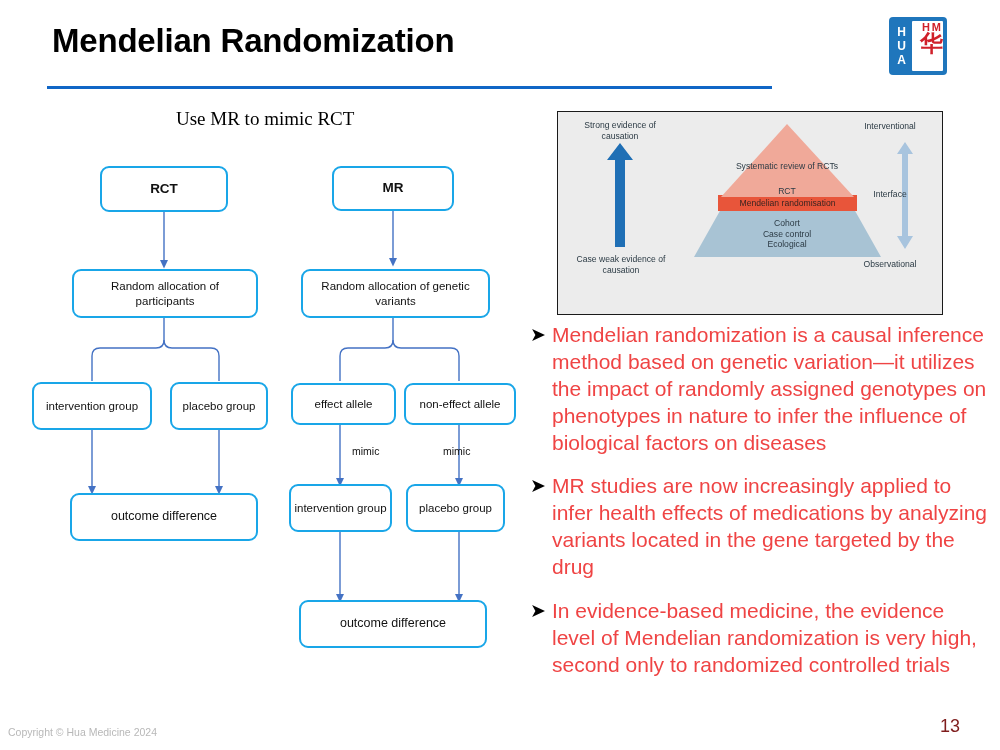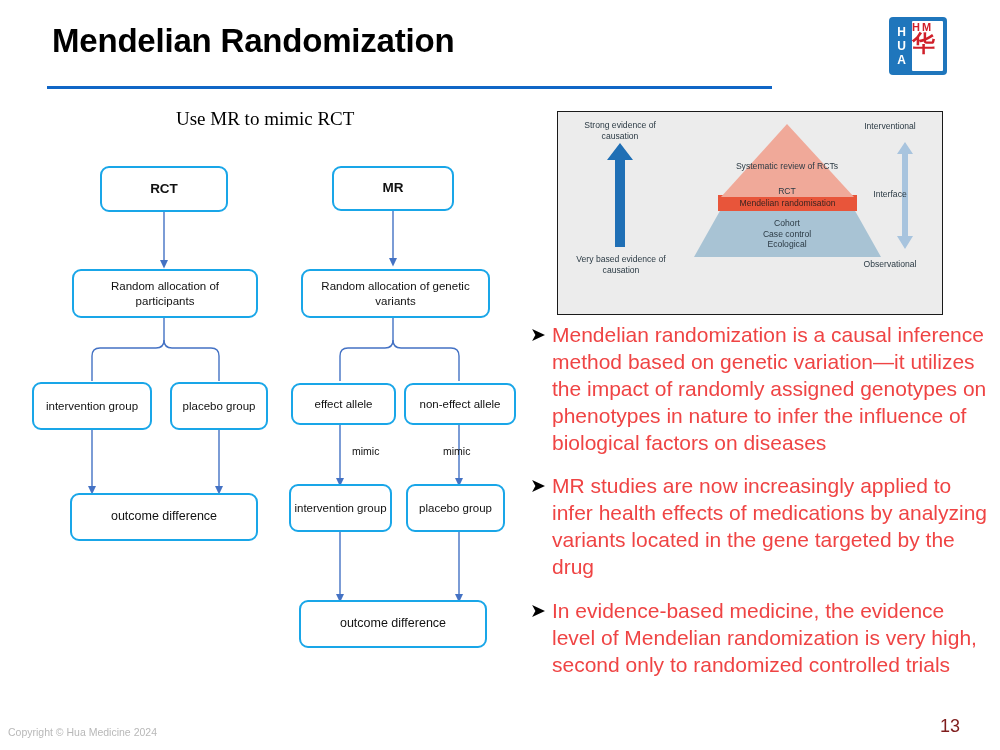--- a/index.html
+++ b/index.html
@@ -31,21 +31,21 @@
     box-sizing:border-box;padding:4px;
     display:flex;
   }
   .logo-left{
     width:17px;display:flex;flex-direction:column;
     align-items:center;justify-content:center;
     color:#ffffff;font-size:12px;font-weight:bold;line-height:1.18;
   }
   .logo-right{
     flex:1;background:#ffffff;margin-left:2px;border-radius:1px;
-    display:flex;flex-direction:column;align-items:flex-start;
+    display:flex;flex-direction:column;align-items:flex-end;
     justify-content:flex-start;padding-top:1px;box-sizing:border-box;
   }
   .logo-hm{color:#D0202A;font-size:11px;font-weight:bold;letter-spacing:2px;line-height:1;}
   .logo-cn{color:#D0202A;font-size:23px;font-weight:bold;line-height:1;margin-top:-1px;
     font-family:"DejaVu Sans", sans-serif;}
 
   
   .flow-heading{
     position:absolute;left:176px;top:108px;
     font-family:Liberation Serif, serif;
@@ -190,21 +190,21 @@
       </g>
 
       <path d="M136,145 L163,97 L296,97 L323,145 Z" fill="#A8C3D4"></path>
 
       <rect x="160" y="83" width="139" height="16" fill="#E8553A"></rect>
 
       <path d="M229,12 L296,85 L163,85 Z" fill="#F0A999"></path>
     </svg>
 
     <div class="fig-lbl" style="left:14px;top:8px;width:96px;">Strong evidence of causation</div>
-    <div class="fig-lbl" style="left:8px;top:142px;width:110px;">Very based evidence of causation</div>
+    <div class="fig-lbl" style="left:8px;top:142px;width:110px;">Case weak evidence of causation</div>
 
     <div class="fig-lbl" style="left:286px;top:9px;width:92px;">Interventional</div>
     <div class="fig-lbl" style="left:292px;top:77px;width:80px;">Interface</div>
     <div class="fig-lbl" style="left:286px;top:147px;width:92px;">Observational</div>
 
     <div class="fig-lbl" style="left:164px;top:49px;width:130px;">Systematic review of RCTs</div>
     <div class="fig-lbl" style="left:164px;top:74px;width:130px;">RCT</div>
     <div class="fig-lbl" style="left:160px;top:86px;width:139px;color:#3a2420;">Mendelian randomisation</div>
     <div class="fig-lbl" style="left:164px;top:106px;width:130px;">
       <div>Cohort</div>

